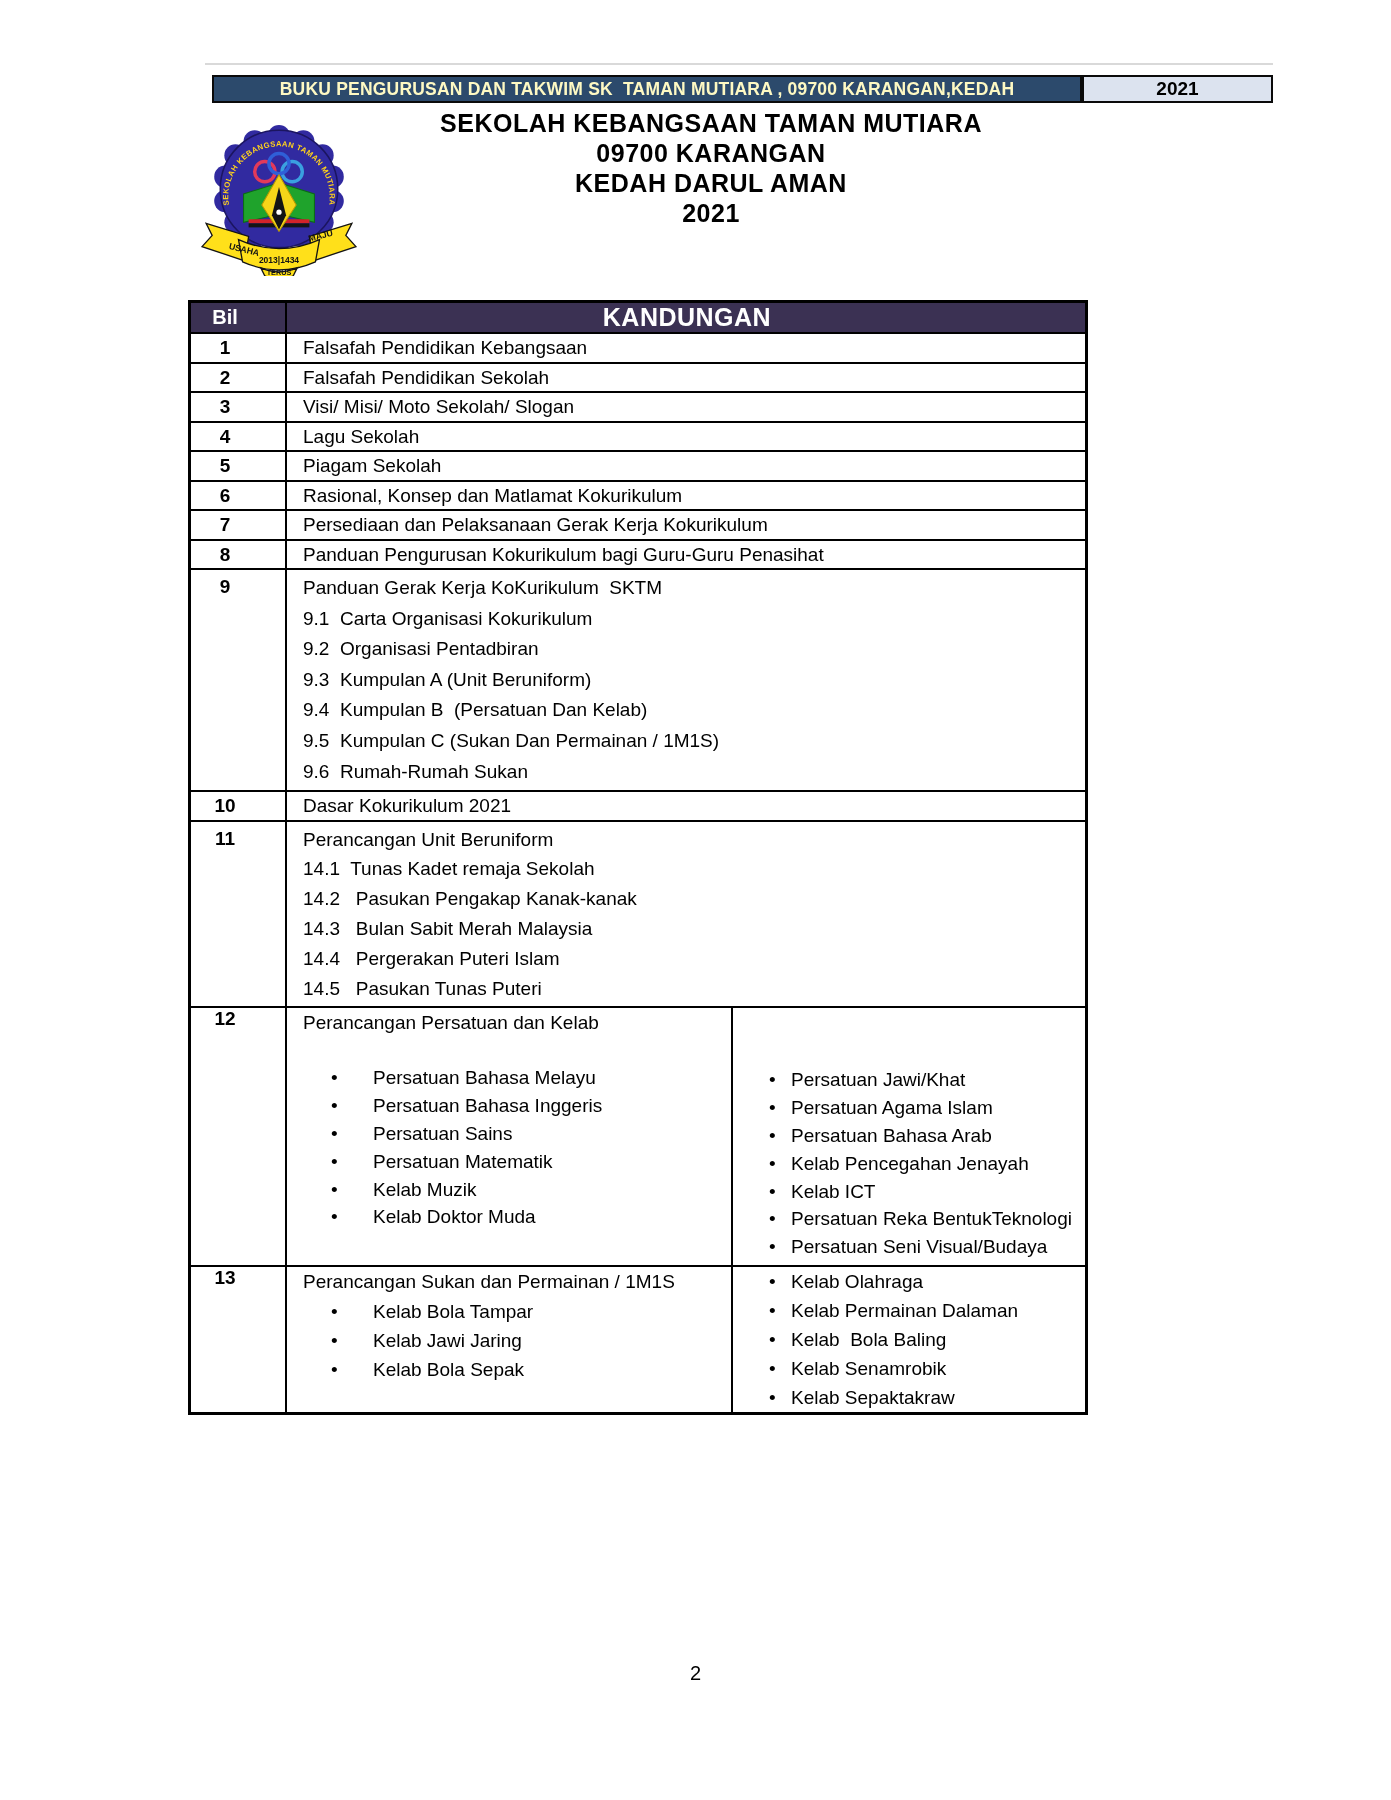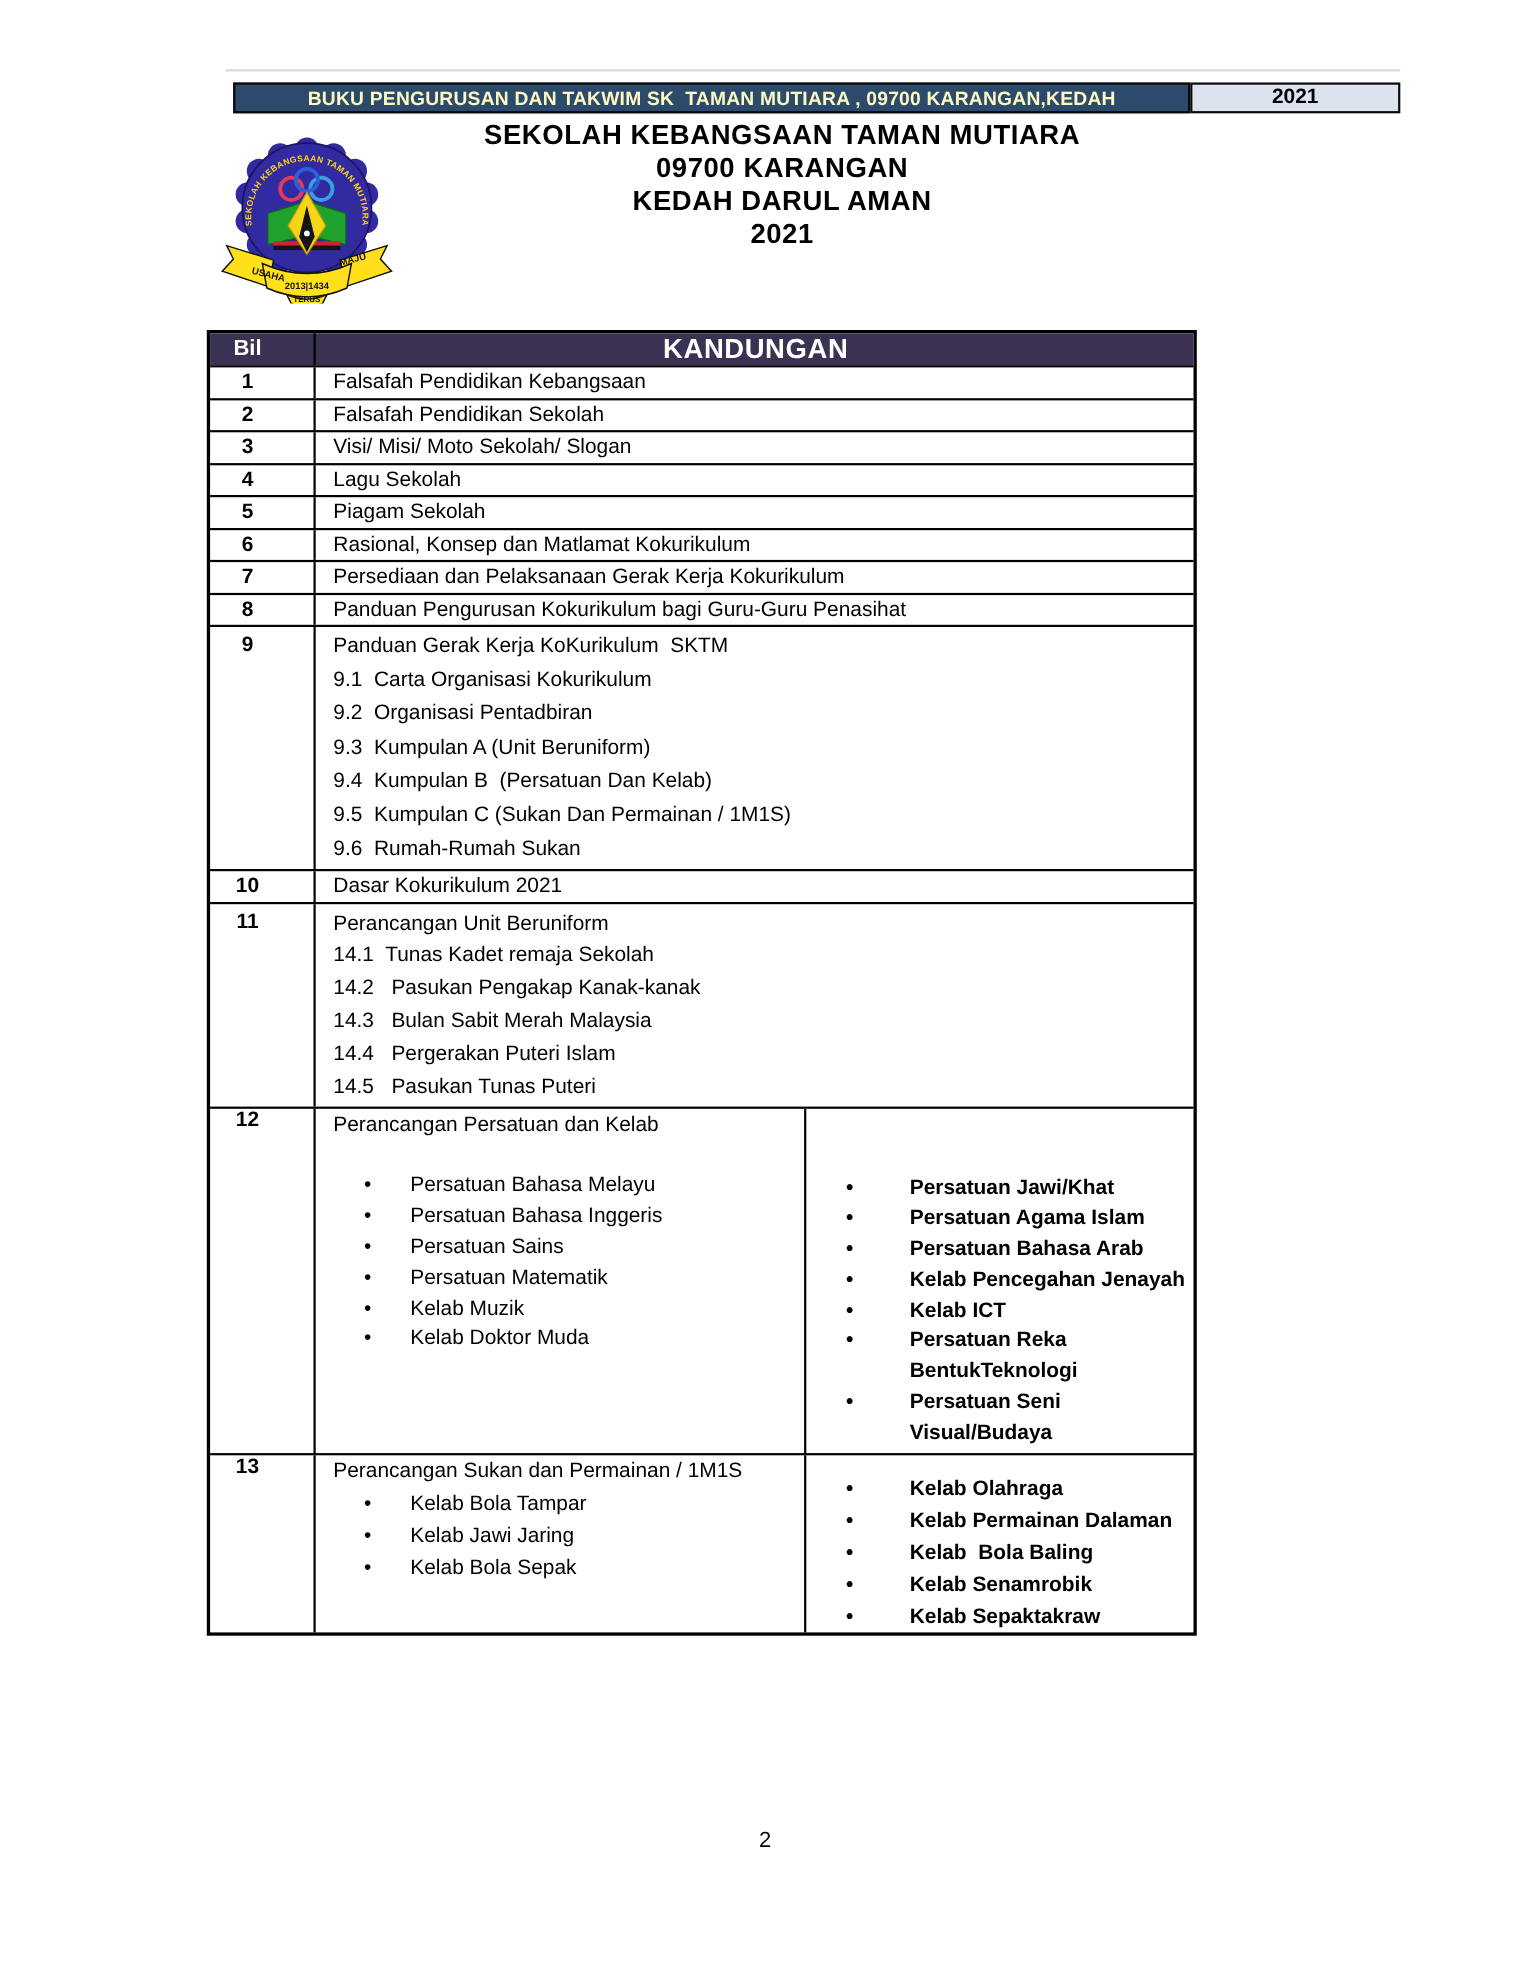--- a/index.html
+++ b/index.html
@@ -61,26 +61,26 @@
   .r11 .content{line-height:29.8px;}
 
   
   .twocol{display:flex;padding-left:0;}
   .colL{width:446px;flex:0 0 446px;border-right:2px solid #000;box-sizing:border-box;}
   .colR{flex:1;box-sizing:border-box;}
   .cell-title{padding-left:16px;padding-top:0;line-height:30px;}
   ul.blts{margin:0;padding:0;list-style:none;}
   .colL ul.blts li{position:relative;padding-left:86px;}
   .colL ul.blts li::before{content:"\2022";position:absolute;left:44px;}
-  .colR ul.blts li{position:relative;padding-left:94px;font-weight:bold;}
+  .colR ul.blts li{position:relative;padding-left:58px;}
   .colR ul.blts li::before{content:"\2022";position:absolute;left:36px;}
   .r12 .colL ul.blts{margin-top:26px;line-height:27.8px;}
   .r12 .colR ul.blts{margin-top:58px;line-height:27.8px;padding-bottom:4px;}
   .r13 .colL ul.blts{margin-top:0;line-height:29.2px;}
-  .r13 .colR ul.blts{margin-top:16px;line-height:29px;}
+  .r13 .colR ul.blts{margin-top:0;line-height:29px;}
 
   .page-num{
     position:absolute;left:0;top:1662px;width:100%;
     text-align:center;font-size:20px;
   }
 </style>
 </head>
 <body>
 
 <div class="page">

